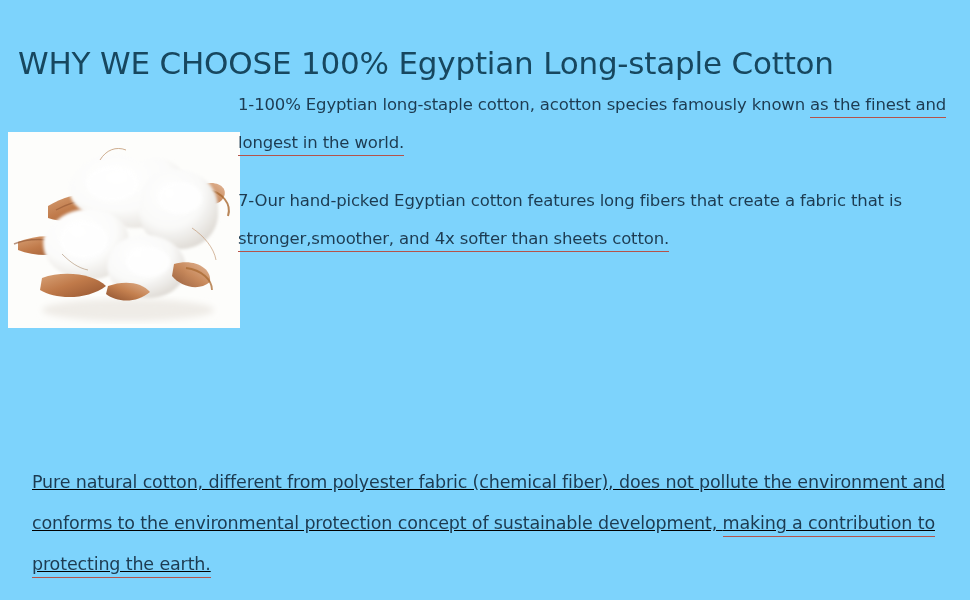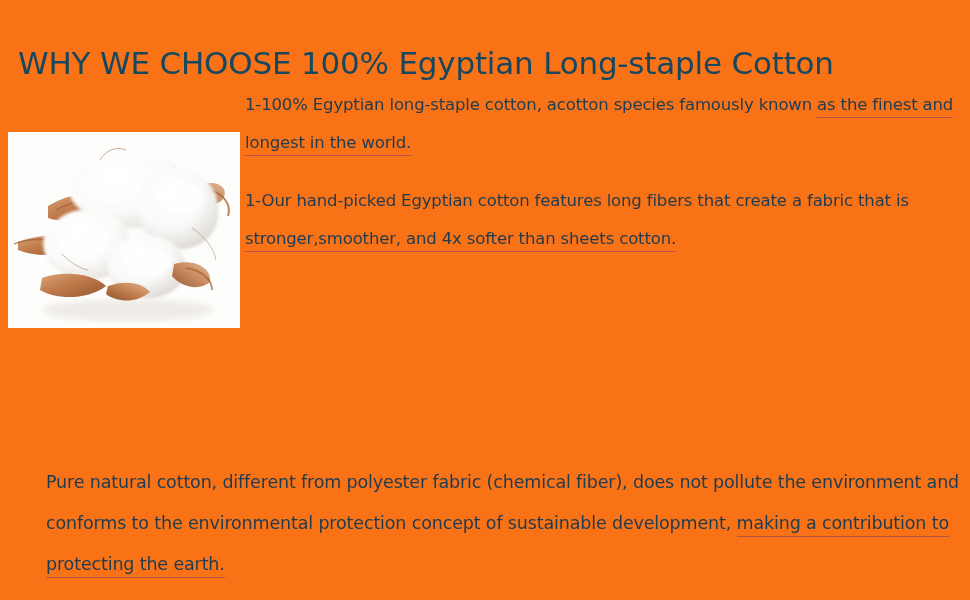--- a/index.html
+++ b/index.html
@@ -10,21 +10,21 @@
     width: 970px;
     height: 600px;
     background: #fdfdfb;
     font-family: "Liberation Sans", sans-serif;
     overflow: hidden;
   }
   .page {
     position: relative;
     width: 970px;
     height: 600px;
-    background: #f97316;
+    background: #7dd3fc;
   }
 
   
   .title {
     position: absolute;
     left: 18px;
     top: 22px;
     width: 940px;
     font-family: "DejaVu Sans", sans-serif;
     font-size: 31px;
@@ -41,41 +41,42 @@
     left: 8px;
     top: 132px;
     width: 232px;
     height: 196px;
   }
   .cotton-svg { display: block; width: 232px; height: 196px; }
 
   
   .body-col {
     position: absolute;
-    left: 245px;
+    left: 238px;
     top: 86px;
     width: 722px;
   }
   .para {
     font-family: "DejaVu Sans", sans-serif;
     font-size: 16.5px;
     line-height: 38px;
     color: #1d3b51;
     margin: 0 0 16px 0;
     letter-spacing: -0.15px;
   }
   .para.p1 { margin-bottom: 20px; }
   .para.p2 { margin-bottom: 20px; }
   .para.p3 { margin-bottom: 0; }
 
   .bottom-block {
     position: absolute;
-    left: 46px;
+    left: 32px;
     top: 462px;
     width: 918px;
+    text-decoration: underline;
   }
   .bottom-block .para {
     font-size: 17.5px;
     line-height: 41px;
     margin: 0;
   }
 
   
   .u {
     border-bottom: 1.6px solid #b5534a;
@@ -168,21 +169,21 @@
     </svg>
   </div>
 
   <div class="body-col">
 
     <p class="para p1">
       <span>1-100% Egyptian long-staple cotton, acotton species famously known </span><span class="u">as the finest and longest in the world.</span>
     </p>
 
     <p class="para p2">
-      <span>1-Our hand-picked Egyptian cotton features long fibers that create a fabric that is </span><span class="u">stronger,smoother, and 4x softer than sheets cotton.</span>
+      <span>7-Our hand-picked Egyptian cotton features long fibers that create a fabric that is </span><span class="u">stronger,smoother, and 4x softer than sheets cotton.</span>
     </p>
 
 
   </div>
 
   <div class="bottom-block">
     <p class="para">
       <span>Pure natural cotton, different from polyester fabric (chemical fiber), does not pollute the environment and conforms to the environmental protection concept of sustainable development, </span><span class="u">making a contribution to protecting the earth.</span>
     </p>
   </div>

